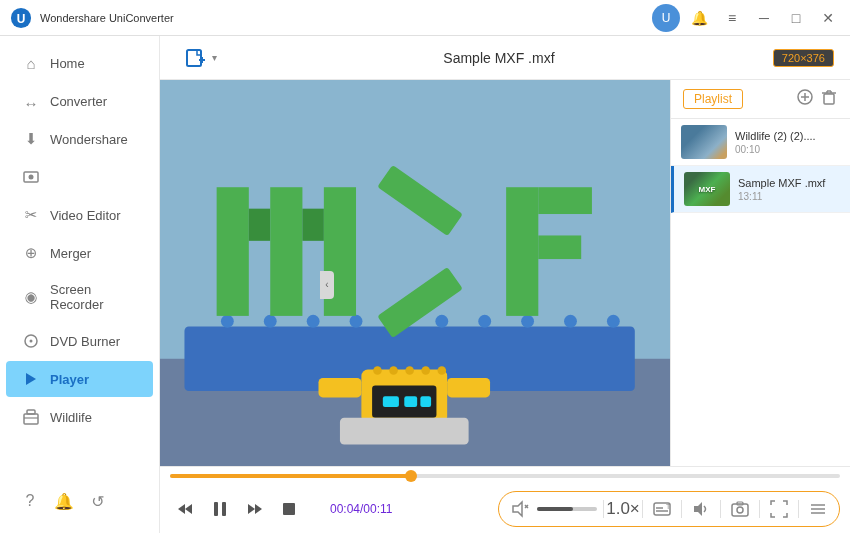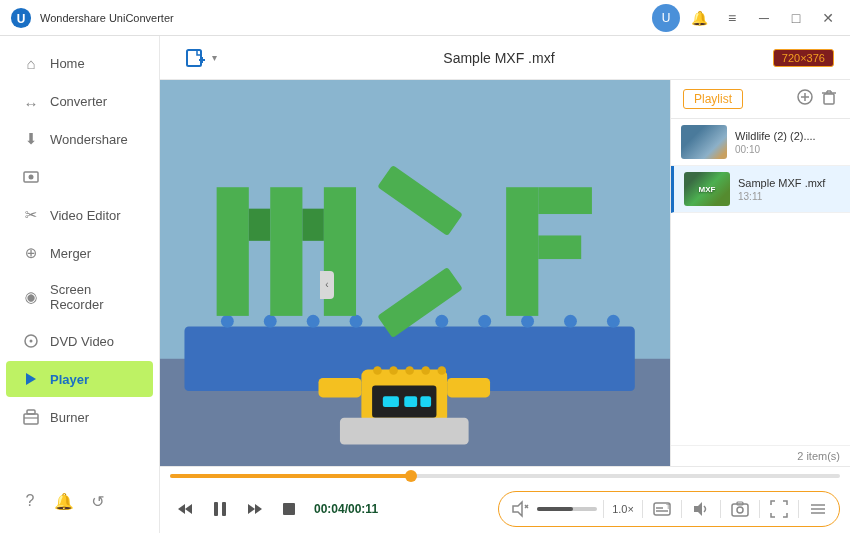--- a/index.html
+++ b/index.html
@@ -74,21 +74,21 @@
       align-items: center;
       gap: 10px;
       padding: 9px 16px;
       cursor: pointer;
       font-size: 13px;
       color: #555;
       border-radius: 4px;
       margin: 1px 6px;
     }
     .sidebar-item.active {
-      background: #bef264;
+      background: #7dd3fc;
       color: #1a6fc4;
       font-weight: 600;
     }
     .sidebar-item .si-icon {
       width: 18px; height: 18px;
       display: flex; align-items: center; justify-content: center;
       font-size: 15px;
       color: #888;
       flex-shrink: 0;
     }
@@ -133,21 +133,21 @@
       display: flex; align-items: center; gap: 4px;
       padding: 4px 8px;
       border: none; background: none;
       color: #1a6fc4; font-size: 22px; cursor: pointer;
     }
     .add-file-btn .arrow { font-size: 10px; color: #888; }
     .toolbar-center {
       font-size: 14px; color: #333; font-weight: 500;
     }
     .res-badge {
-      background: #7f1d1d;
+      background: #404040;
       border: 1.5px solid #f4a020;
       color: #f4a020;
       font-size: 11px;
       padding: 2px 8px;
       border-radius: 3px;
       font-weight: 500;
     }
 
     
     .player-area {
@@ -295,24 +295,23 @@
       display: flex; align-items: center; justify-content: center;
       font-size: 16px; color: #555; cursor: pointer;
       border-radius: 50%;
     }
     .ctrl-btn.play-btn {
       width: 32px; height: 32px;
       font-size: 18px;
     }
     .time-display {
       font-size: 12px;
-      color: #14532d;
-      margin-left: 6px;
+      color: #6d28d9;
+      margin-left: 22px;
       white-space: nowrap;
-      font-weight: bold;
     }
     .ctrl-right {
       display: flex;
       align-items: center;
       gap: 4px;
       border: 1.5px solid #f4a020;
       border-radius: 20px;
       padding: 4px 8px;
     }
     .cr-btn {
@@ -415,39 +414,39 @@
       <span class="si-icon">◉</span>
       <span>Screen Recorder</span>
     </div>
     <div class="sidebar-item">
       <span class="si-icon">
         <svg width="16" height="16" viewBox="0 0 16 16">
             <circle cx="8" cy="8" r="6" fill="none" stroke="#888" stroke-width="1.5"></circle>
             <circle cx="8" cy="8" r="1.5" fill="#888"></circle>
           </svg>
       </span>
-      <span>DVD Video</span>
+      <span>DVD Burner</span>
     </div>
     <div class="sidebar-item active">
       <span class="si-icon">
         <svg width="16" height="16" viewBox="0 0 16 16">
             <polygon points="3,2 13,8 3,14" fill="#1a6fc4"></polygon>
           </svg>
       </span>
       <span>Player</span>
     </div>
     <div class="sidebar-item">
       <span class="si-icon">
         <svg width="16" height="16" viewBox="0 0 16 16">
             <rect x="1" y="5" width="14" height="10" rx="1" fill="none" stroke="#888" stroke-width="1.5"></rect>
             <rect x="4" y="1" width="8" height="4" rx="1" fill="none" stroke="#888" stroke-width="1.5"></rect>
             <line x1="1" y1="9" x2="15" y2="9" stroke="#888" stroke-width="1.2"></line>
           </svg>
       </span>
-      <span>Burner</span>
+      <span>Wildlife</span>
     </div>
 
     <div class="sidebar-bottom">
       <div class="sb-icon">?</div>
       <div class="sb-icon">🔔</div>
       <div class="sb-icon">↺</div>
     </div>
   </div>
 
   <div class="content-area">
@@ -562,21 +561,20 @@
 
           <div class="playlist-item active">
             <div class="pl-thumb pl-thumb-2"></div>
             <div class="pl-info">
               <div class="pl-name">Sample MXF .mxf</div>
               <div class="pl-dur">13:11</div>
             </div>
           </div>
         </div>
 
-        <div class="playlist-count">2 item(s)</div>
       </div>
     </div>
 
     <div class="player-controls">
 
       <div class="progress-bar-container">
         <div class="progress-track">
           <div class="progress-fill"></div>
           <div class="progress-thumb"></div>
         </div>
@@ -619,21 +617,21 @@
                 <line x1="17" y1="5" x2="14" y2="8" stroke="#888" stroke-width="1.5"></line>
               </svg>
           </div>
 
           <div class="volume-slider">
             <div class="volume-fill"></div>
           </div>
           <div class="divider-v"></div>
 
           <div class="cr-btn">
-            <span style="font-size:11px;color:#555;">1.0×</span>
+            <span style="font-size:17px;color:#555;">1.0×</span>
           </div>
           <div class="divider-v"></div>
 
           <div class="cr-btn">
             <svg width="18" height="18" viewBox="0 0 18 18">
                 <rect x="1" y="3" width="16" height="12" rx="2" fill="none" stroke="#888" stroke-width="1.5"></rect>
                 <line x1="3" y1="8" x2="10" y2="8" stroke="#888" stroke-width="1.5"></line>
                 <line x1="3" y1="11" x2="15" y2="11" stroke="#888" stroke-width="1.5"></line>
                 <text x="13" y="9" font-size="7" fill="#888">T</text>
               </svg>

